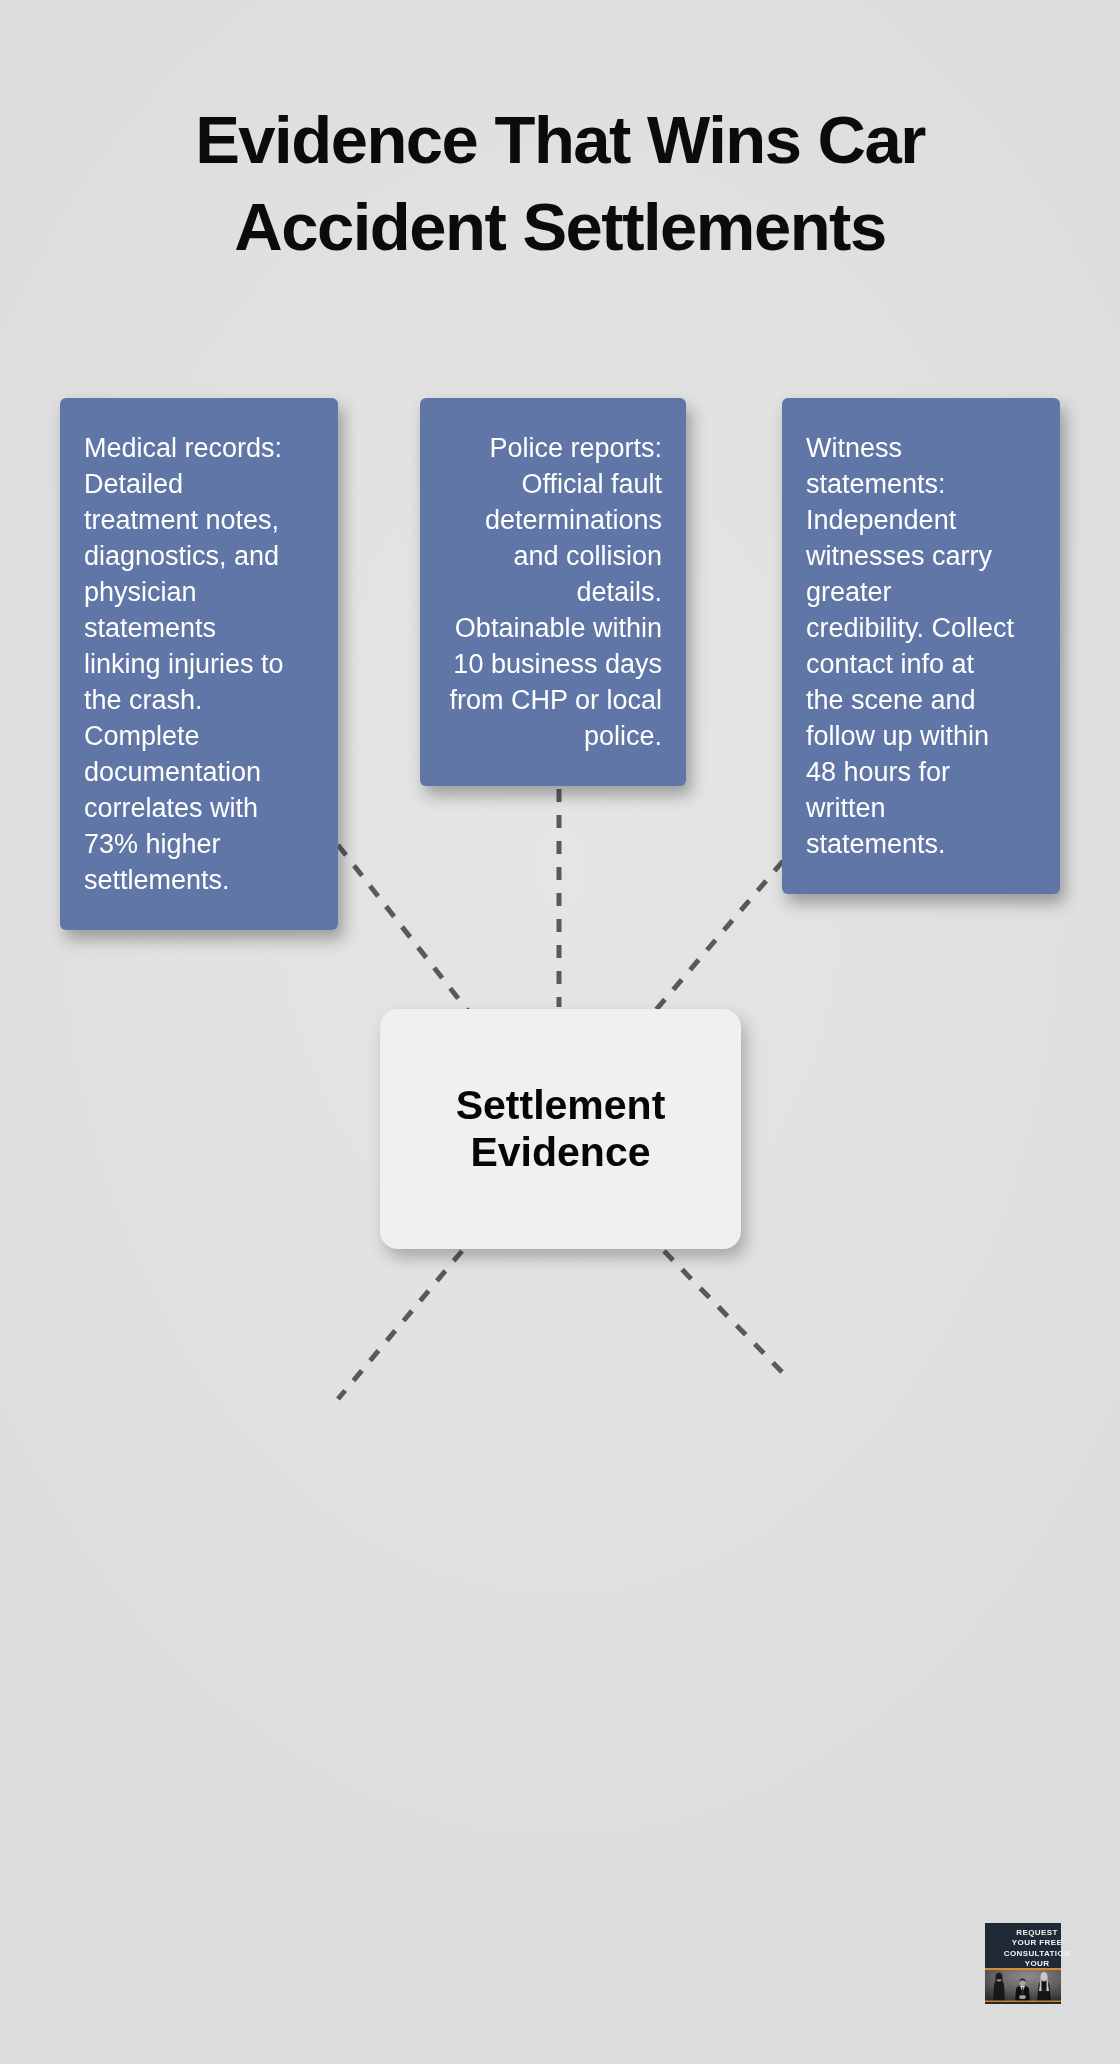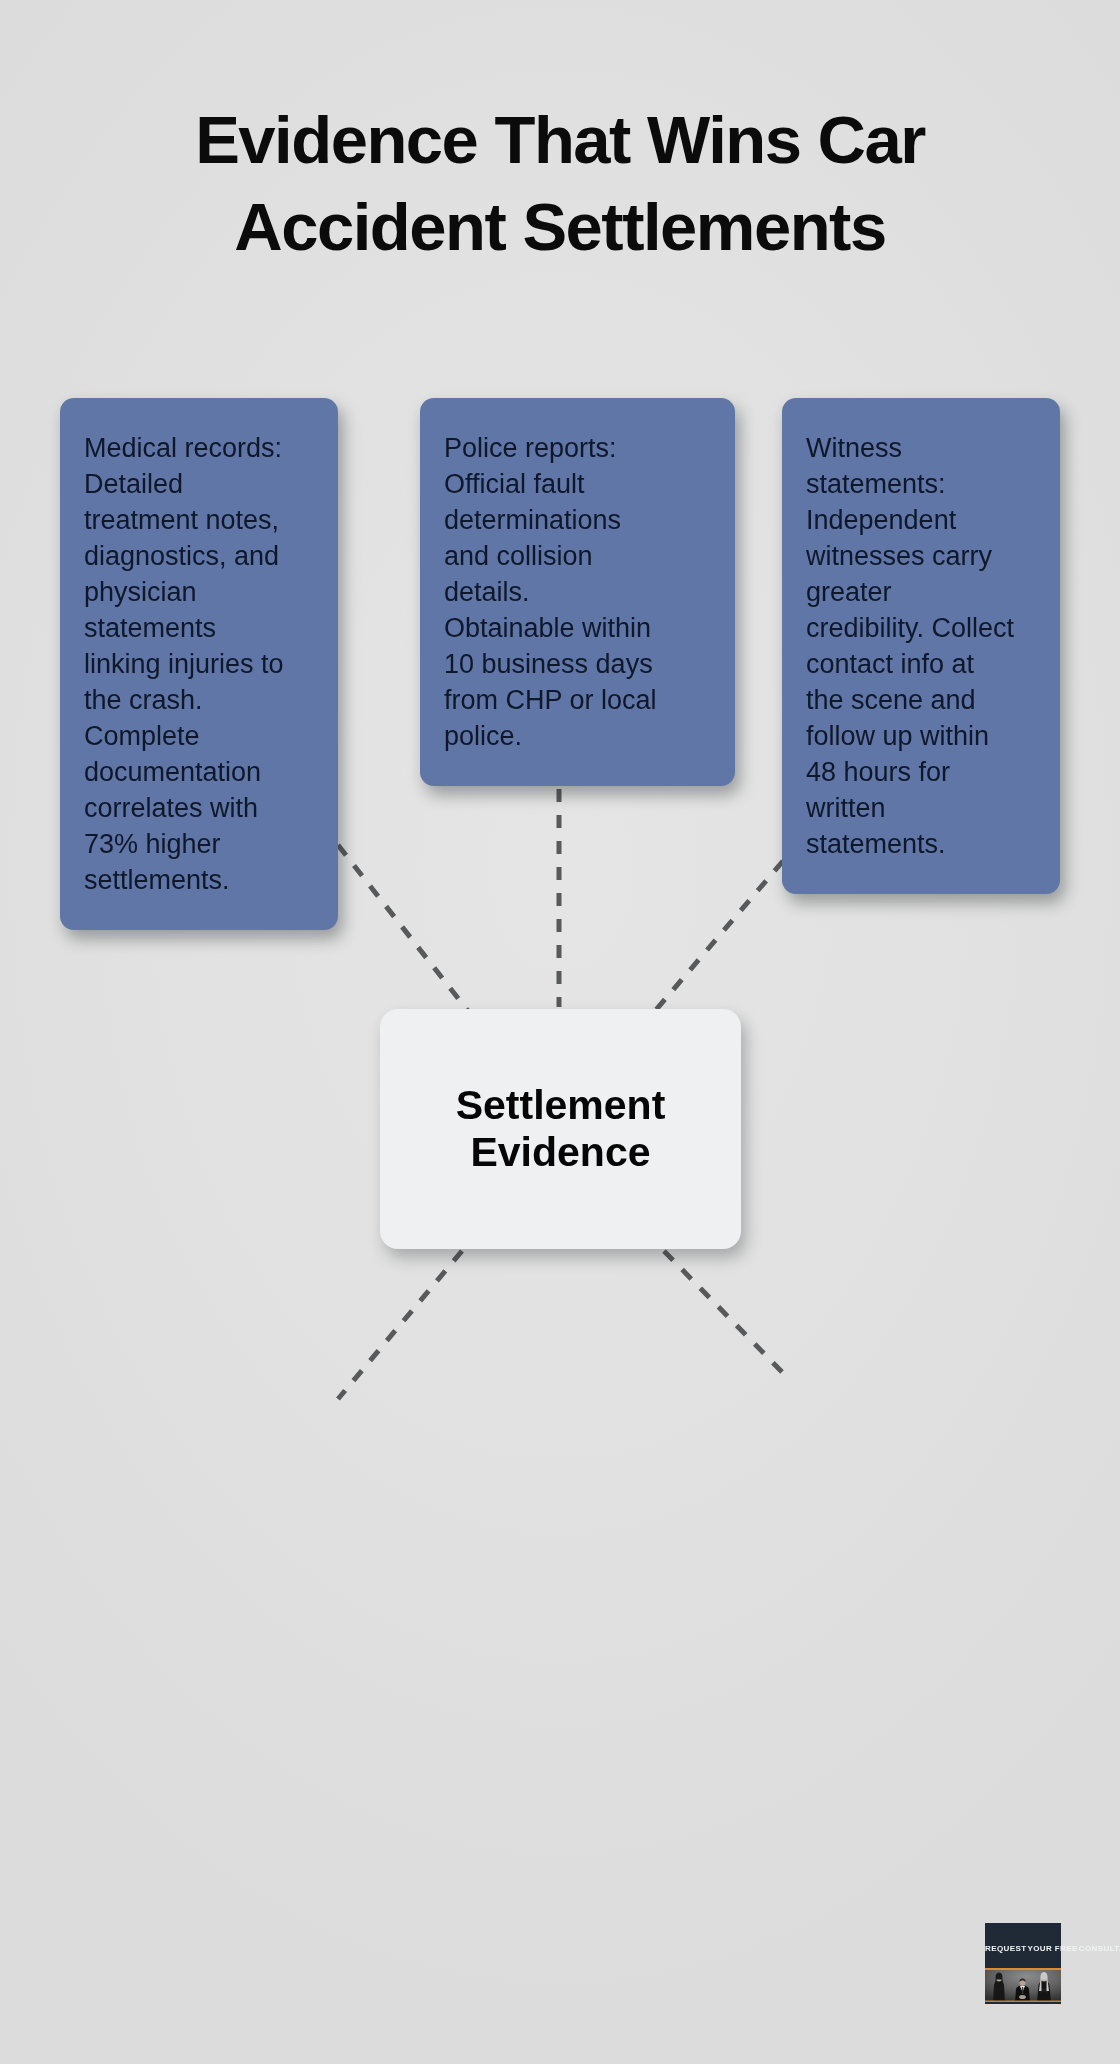--- a/index.html
+++ b/index.html
@@ -30,31 +30,31 @@
     width: 1120px; height: 2064px;
   }
   .connectors line {
     stroke: #58595b;
     stroke-width: 5;
     stroke-dasharray: 13 13;
   }
   .node {
     position: absolute;
     background: #6076a6;
-    border-radius: 14px;
+    border-radius: 6px;
     box-shadow: 5px 9px 16px rgba(40,40,45,0.38);
-    color: #0f172a;
+    color: #ffffff;
     font-size: 27px;
     line-height: 36px;
     padding: 32px 24px;
     box-sizing: border-box;
     white-space: pre-line;
   }
   .node-medical   { left: 60px;  top: 398px; width: 278px; }
-  .node-police    { left: 420px; top: 398px; width: 315px; }
+  .node-police    { left: 420px; top: 398px; width: 266px; text-align: right; }
   .node-witness   { left: 782px; top: 398px; width: 278px; }
   .node-scene     { left: 60px;  top: 1322px; width: 278px; }
   .node-data      { left: 782px; top: 1326px; width: 278px; }
   .center-node {
     position: absolute;
     left: 380px; top: 1009px; width: 361px; height: 240px;
     background: #eff0f1;
     border-radius: 18px;
     box-shadow: 5px 9px 16px rgba(40,40,45,0.30);
     display: flex; align-items: center; justify-content: center;
@@ -66,22 +66,23 @@
   }
   .badge {
     position: absolute;
     left: 985px; top: 1923px; width: 76px; height: 81px;
     background: #202a36;
     cursor: pointer;
   }
   .badge-text {
     height: 40px;
     padding-top: 5px;
-    display: flex; align-items: center; justify-content: space-between;
+    display: flex; flex-direction: column; align-items: center; justify-content: space-between;
     gap: 1px;
+    padding-left: 28px;
   }
   .badge-text span {
     color: #f2f3f4;
     font-size: 8px;
     font-weight: 700;
     letter-spacing: 0.4px;
     line-height: 9px;
     white-space: nowrap;
   }
   .badge-divider {

